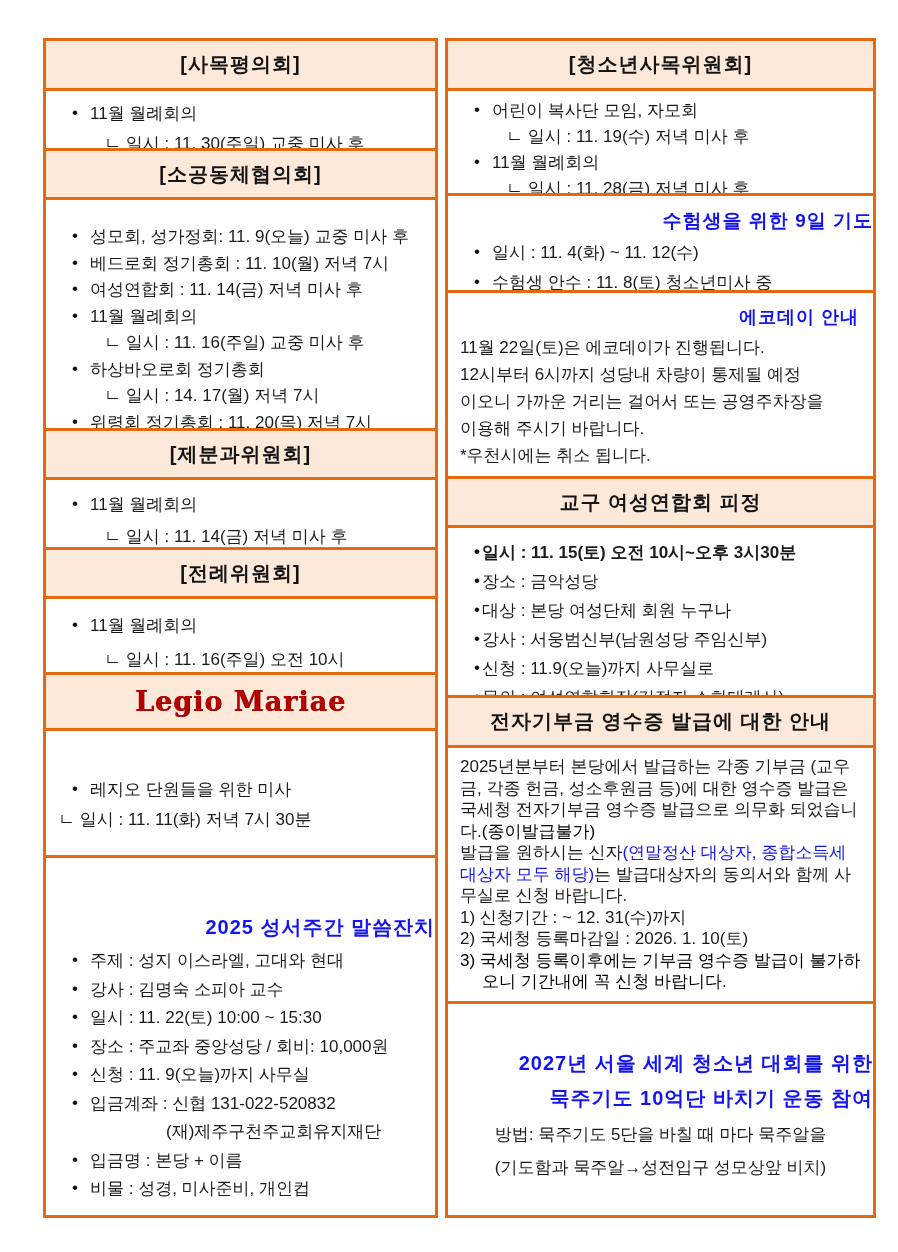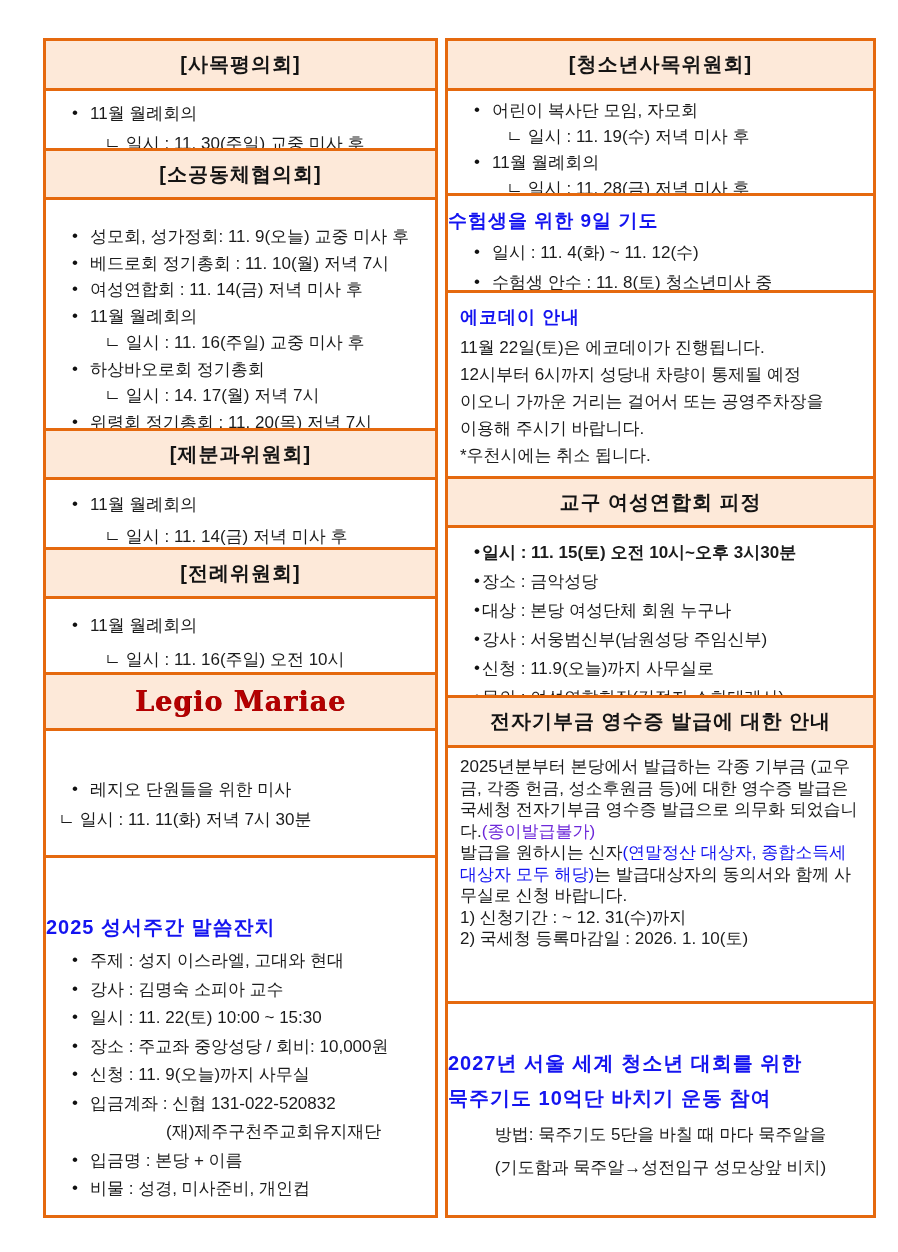--- a/index.html
+++ b/index.html
@@ -7,28 +7,28 @@
         font-family:"Liberation Sans",sans-serif;color:#1b1b1b;margin-left:10px;}
   .col{position:absolute;top:38px;height:1180px;border:3px solid #E5690E;box-sizing:border-box;background:#fff;}
   .col-left{left:33px;width:395px;}
   .col-right{left:435px;width:431px;}
   .row{box-sizing:border-box;overflow:hidden;}
   .row + .row{border-top:3px solid #E5690E;}
   .hdr{background:#FDE9D9;display:flex;align-items:center;justify-content:center;
        font-weight:bold;font-size:20px;letter-spacing:1px;color:#141414;}
   .legio-title{font-family:"DejaVu Serif",serif;font-weight:bold;font-size:27px;color:#B50000;
                letter-spacing:1px;text-shadow:0.6px 0 0 #7a0000;}
-  .blue-title{color:#1414f0;font-weight:bold;font-size:19px;text-align:left;letter-spacing:1px;}
+  .blue-title{color:#1414f0;font-weight:bold;font-size:19px;text-align:right;letter-spacing:1px;}
   .li{position:relative;padding-left:44px;white-space:pre-wrap;}
   .li::before{content:"\2022";position:absolute;left:26px;top:-1px;color:#111;}
   .sub{padding-left:58px;white-space:pre-wrap;}
   .sub-flat{padding-left:12px;white-space:pre-wrap;}
   .line{white-space:pre-wrap;}
   .fs17{font-size:17px;}
-  .red{color:#6d28d9;}
+  .red{color:#000000;}
   .blue{color:#1414f0;}
   .center{text-align:center;}
 </style>
 </head>
 <body>
 
 <div class="page">
 
   <div class="col col-left">
 
@@ -139,20 +139,21 @@
     </div>
 
     <div class="row hdr" style="height:50px;">
       <span>전자기부금 영수증 발급에 대한 안내</span>
     </div>
     <div class="row fs17" style="height:256px;padding:8px 10px 0 12px;line-height:21.5px;">
       <div class="line"><span>2025년분부터 본당에서 발급하는 각종 기부금 (교우금, 각종 헌금, 성소후원금 등)에 대한 영수증 발급은 국세청 전자기부금 영수증 발급으로 의무화 되었습니다.</span><span class="red">(종이발급불가)</span></div>
       <div class="line"><span>발급을 원하시는 신자</span><span class="blue">(연말정산 대상자, 종합소득세 대상자 모두 해당)</span><span>는 발급대상자의 동의서와 함께 사무실로 신청 바랍니다.</span></div>
       <div class="line">1) 신청기간 : ~ 12. 31(수)까지</div>
       <div class="line">2) 국세청 등록마감일 : 2026. 1. 10(토)</div>
+      <div class="line red" style="padding-left:22px;text-indent:-22px;">3) 국세청 등록이후에는 기부금 영수증 발급이 불가하오니 기간내에 꼭 신청 바랍니다.</div>
     </div>
 
     <div class="row fs17" style="height:222px;padding-top:42px;">
       <div class="blue-title" style="font-size:20px;line-height:35px;">2027년 서울 세계 청소년 대회를 위한</div>
       <div class="blue-title" style="font-size:20px;line-height:35px;">묵주기도 10억단 바치기 운동 참여</div>
       <div class="center" style="line-height:33px;margin-top:2px;">
         <div class="line">방법: 묵주기도 5단을 바칠 때 마다 묵주알을</div>
         <div class="line">(기도함과 묵주알→성전입구 성모상앞 비치)</div>
       </div>
     </div>

